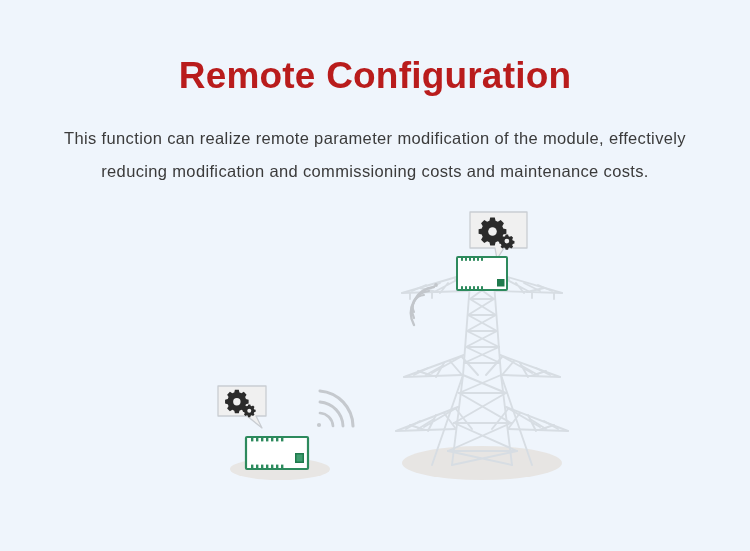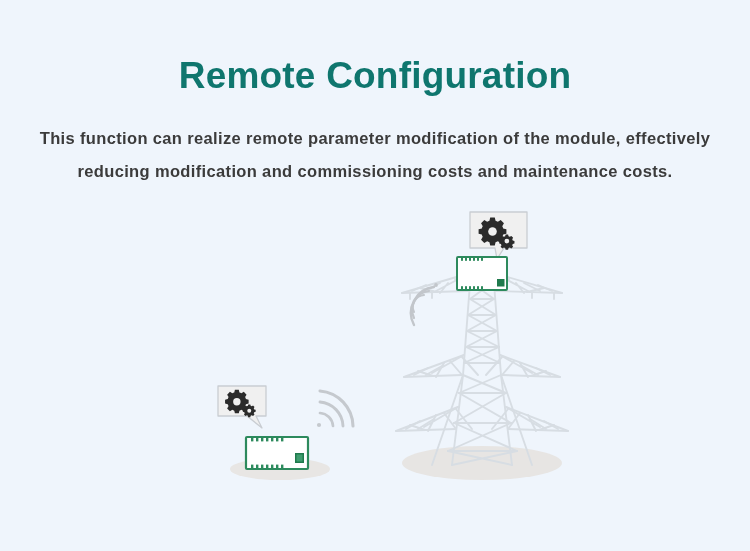--- a/index.html
+++ b/index.html
@@ -20,36 +20,36 @@
     background: #eff5fc;
   }
   .page-title {
     position: absolute;
     top: 56px;
     left: 0;
     width: 750px;
     text-align: center;
     font-size: 37px;
     font-weight: bold;
-    color: #0f766e;
+    color: #b91c1c;
     letter-spacing: 0.2px;
     line-height: 1.1;
   }
   .desc {
     position: absolute;
     top: 122px;
     left: 0;
     width: 750px;
     text-align: center;
     font-size: 16.5px;
     color: #3b3b3b;
     letter-spacing: 0.35px;
     line-height: 33px;
   }
-  .desc .line { display: block; font-weight: bold; }
+  .desc .line { display: block; }
 
   .illustration {
     position: absolute;
     top: 195px;
     left: 0;
     width: 750px;
     height: 300px;
   }
   .illustration svg { display: block; }
 </style>

